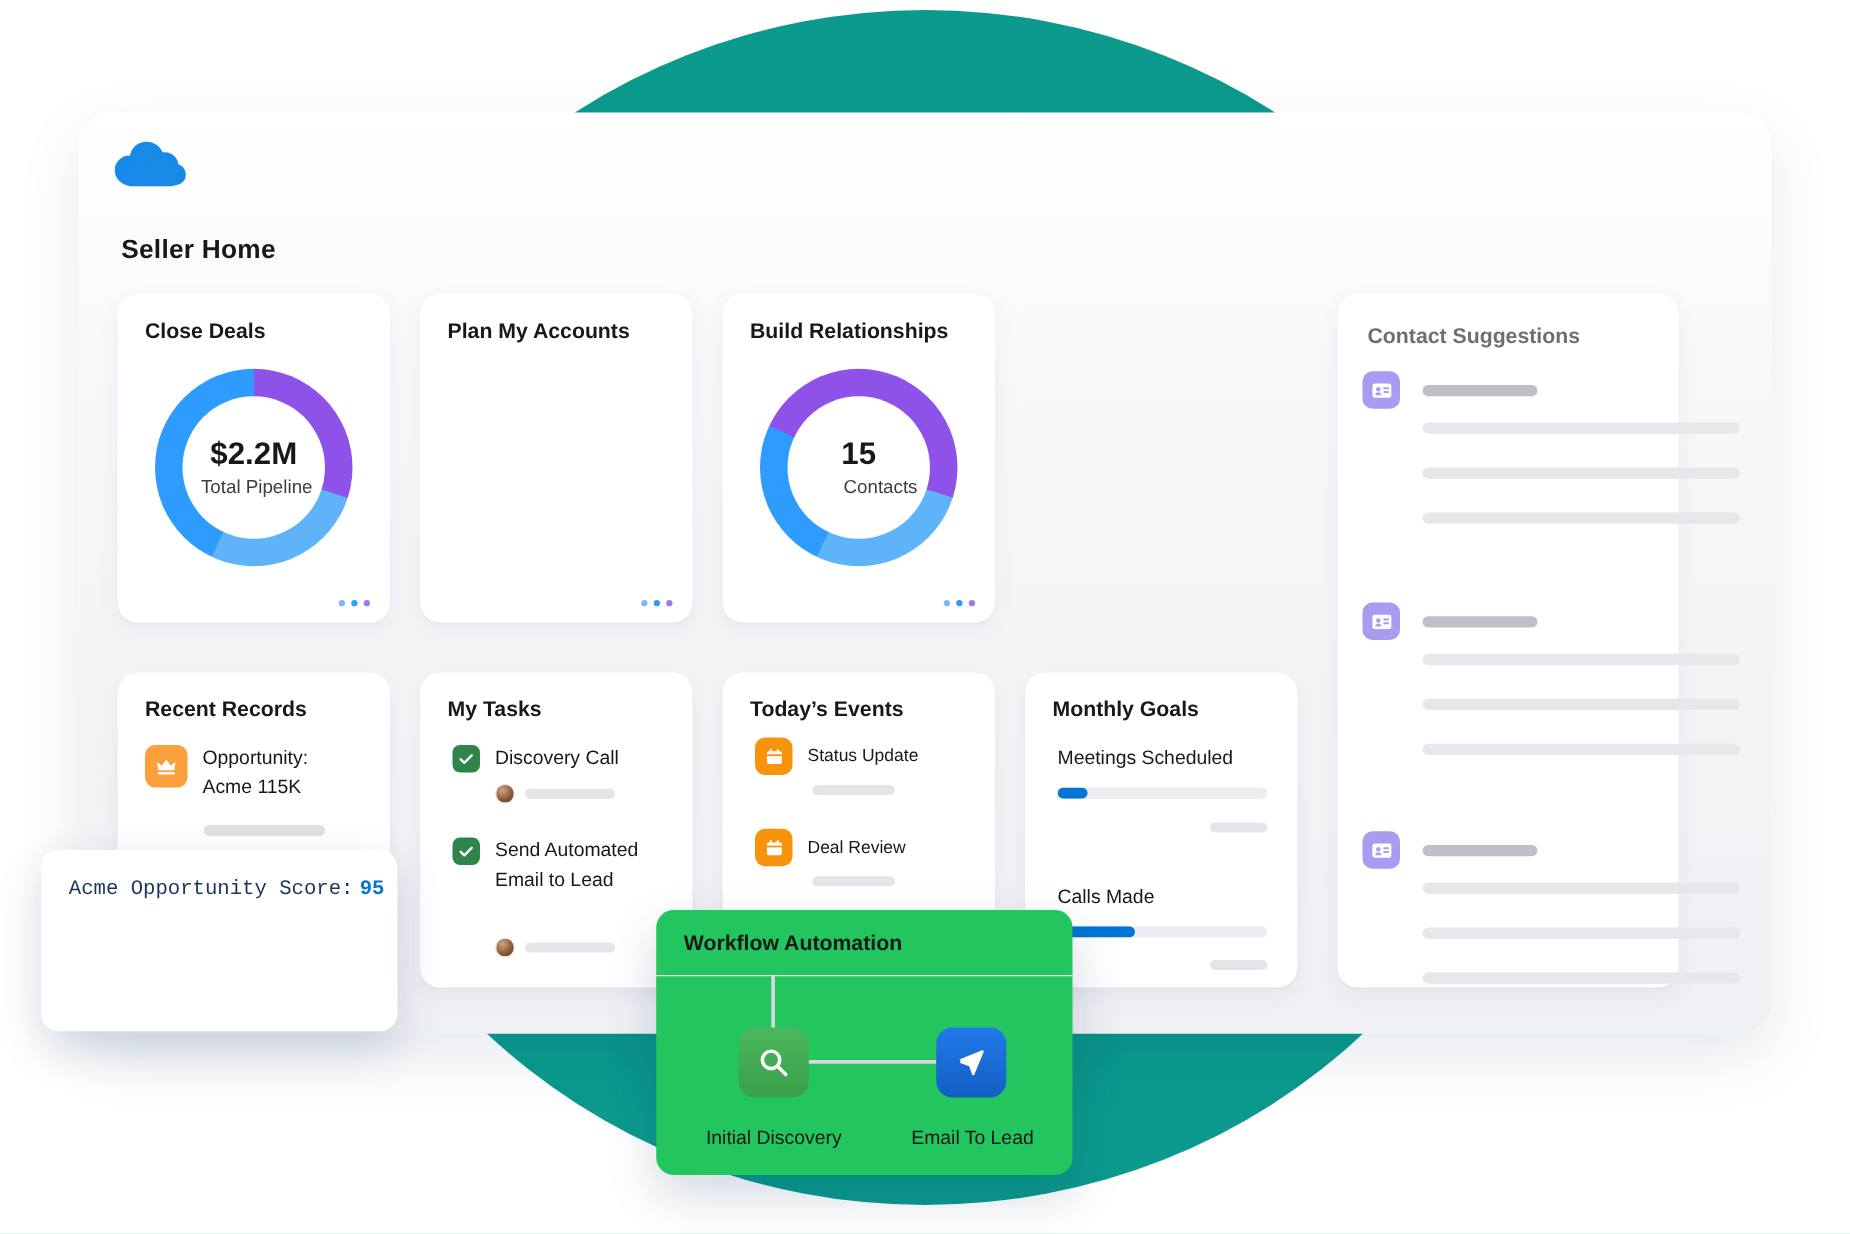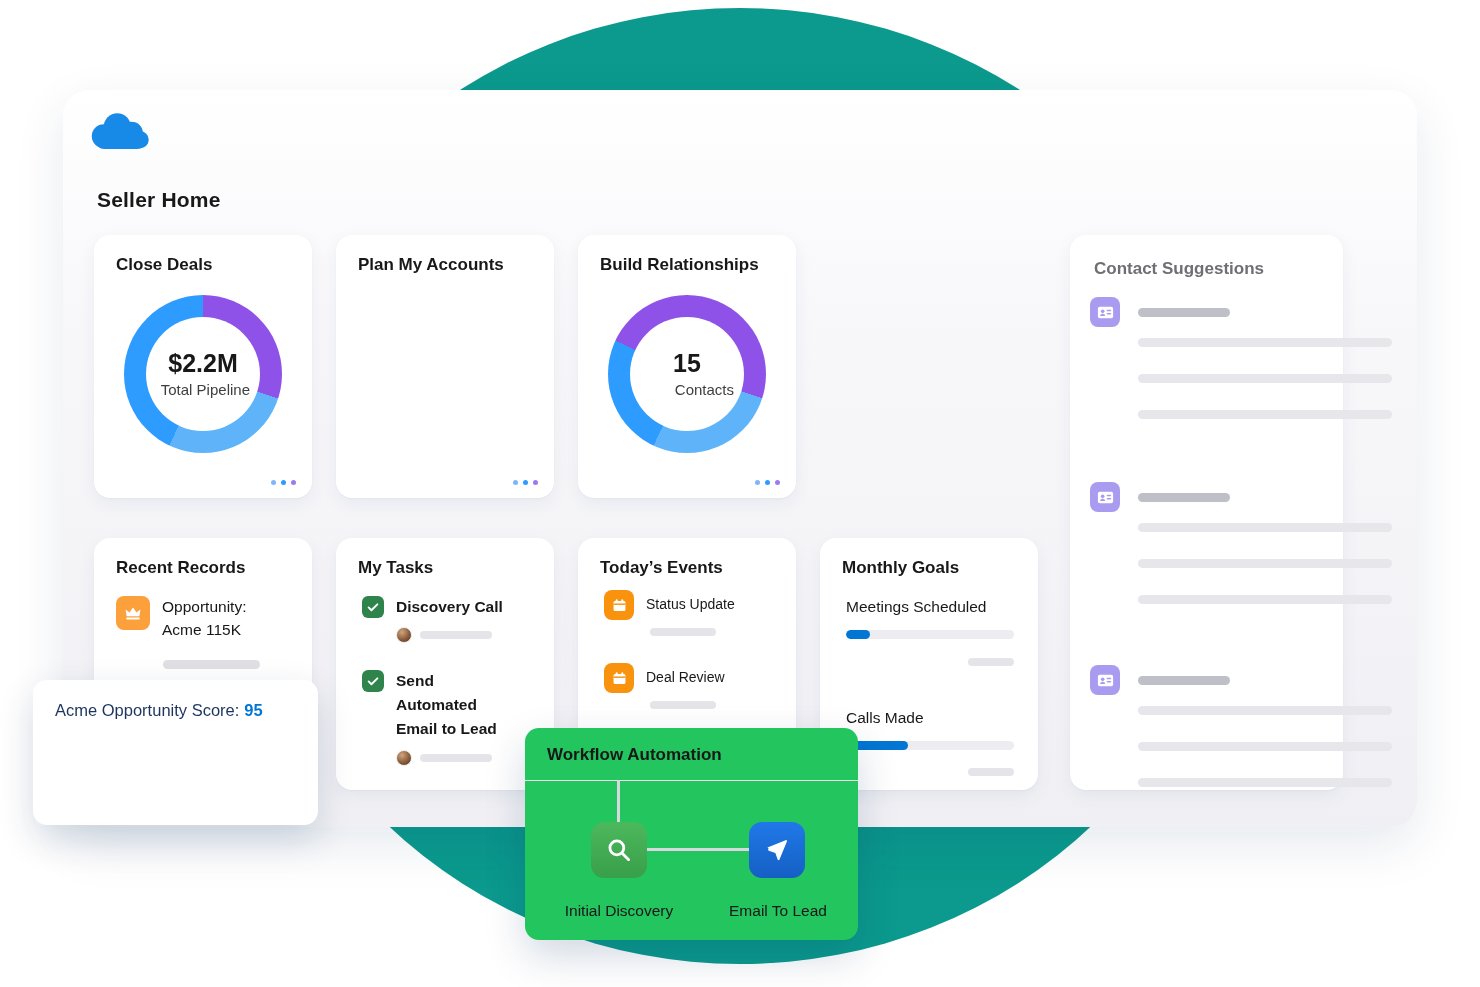--- a/index.html
+++ b/index.html
@@ -57,21 +57,21 @@
 
   
   .rr-icon { position:absolute; left:22px; top:58px; width:34px; height:34px; border-radius:8px; background:#FBA03B;
              display:flex; align-items:center; justify-content:center; }
   .rr-text { position:absolute; left:68px; top:57px; font-size:15.5px; line-height:23px; cursor:pointer; }
   .rr-bar { position:absolute; left:69px; top:122px; width:97px; height:9px; border-radius:4.5px; background:#DFDFE4; }
 
   
   .task-check { position:absolute; width:22px; height:22px; border-radius:6px; background:#2E844A;
                 display:flex; align-items:center; justify-content:center; cursor:pointer; }
-  .task-label { position:absolute; font-size:15.5px; line-height:24px; cursor:pointer;font-weight:bold; }
+  .task-label { position:absolute; font-size:15.5px; line-height:24px; cursor:pointer; }
   .avatar { position:absolute; width:16px; height:16px; border-radius:50%;
             background:radial-gradient(circle at 35% 30%, #D2A57E 0%, #8A5C3B 55%, #4E3222 100%);
             border:1px solid #e8e8e8; }
   .meta-bar { position:absolute; height:8px; border-radius:4px; background:#E4E4E9; width:72px; }
 
   
   .ev-icon { position:absolute; left:26px; width:30px; height:30px; border-radius:8px; background:#F9930D;
              display:flex; align-items:center; justify-content:center; }
   .ev-label { position:absolute; left:68px; font-size:14px; cursor:pointer; }
   .ev-bar { position:absolute; left:72px; width:66px; height:8px; border-radius:4px; background:#E4E4E9; }
@@ -81,21 +81,21 @@
   .mg-track { position:absolute; left:26px; width:168px; height:9px; border-radius:5px; background:#ECECF1; overflow:hidden; }
   .mg-fill { height:100%; border-radius:5px; background:#0176D3; }
   .mg-bar { position:absolute; right:24px; width:46px; height:8px; border-radius:4px; background:#E4E4E9; }
 
   
   .einstein-card { position:absolute; left:33px; top:680px; width:285px; height:145px; border-radius:14px;
                    background:#fff; box-shadow:0 14px 36px rgba(3,45,96,.16); z-index:5; }
   .einstein-header { height:71px; background:#E9EEFB; border-radius:14px 14px 0 0; display:flex;
                      align-items:center; padding-left:26px; gap:13px; }
   .einstein-title { font-size:17px; font-weight:700; }
-  .einstein-body { padding:21px 0 0 22px; font-size:16.5px; color:#1B355E; }
+  .einstein-body { padding:21px 0 0 22px; font-size:16.5px; color:#1B355E;font-family:Liberation Mono, monospace; }
   .einstein-score { color:#0176D3; font-weight:600; margin-left:5px; }
 
   
   .workflow-card { position:absolute; left:525px; top:728px; width:333px; height:212px; border-radius:14px;
                    background:#22c55e; box-shadow:0 16px 40px rgba(3,45,96,.18); z-index:6; }
   .wf-title { position:absolute; left:22px; top:17px; font-size:17px; font-weight:700; }
   .wf-divider { position:absolute; left:0; right:0; top:52px; height:1px; background:#EAEAEF; }
   .wf-vline { position:absolute; left:92px; top:52px; width:3px; height:44px; background:#D8D8DE; }
   .wf-hline { position:absolute; left:122px; top:120px; width:102px; height:3px; background:#D8D8DE; }
   .wf-icon { position:absolute; top:94px; width:56px; height:56px; border-radius:13px;

